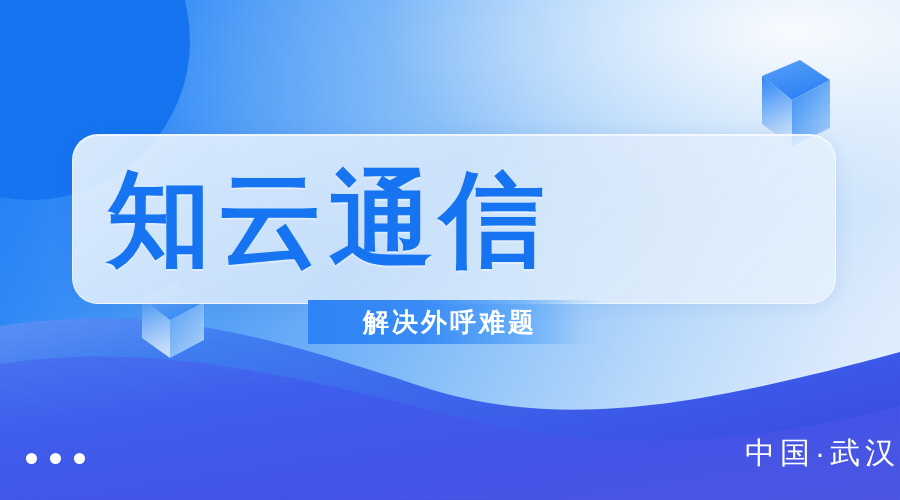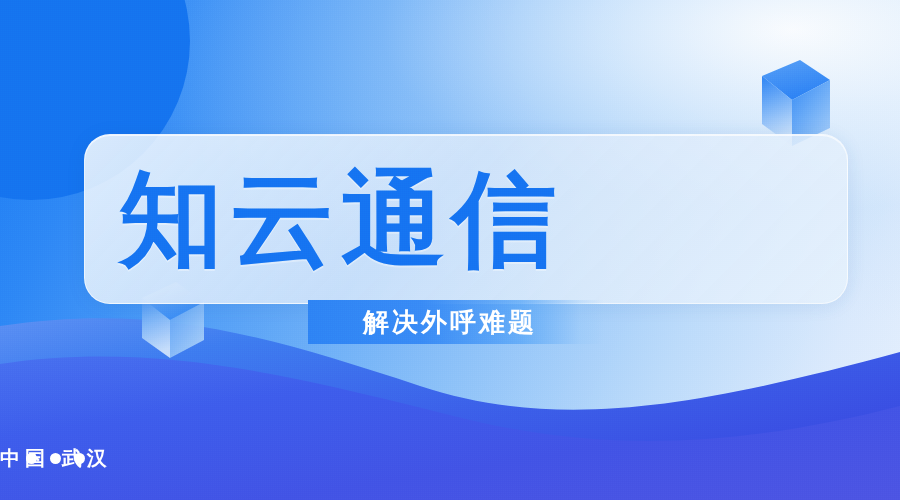--- a/index.html
+++ b/index.html
@@ -67,21 +67,21 @@
     background: #ffffff;
   }
 
   
   #cube-tr { left: 752px; top: 58px;  width: 84px; height: 96px; }
   #cube-bl { left: 136px; top: 278px; width: 74px; height: 84px; opacity: .93; }
 
   
   #title-card {
     position: absolute;
-    left: 84px;
+    left: 72px;
     top: 134px;
     width: 764px;
     height: 170px;
     border-radius: 26px;
     background: linear-gradient(135deg,
         rgba(245,250,255,0.88) 0%,
         rgba(222,235,251,0.80) 45%,
         rgba(231,242,253,0.86) 100%);
     border: 1px solid rgba(255,255,255,0.62);
     box-shadow:
@@ -130,24 +130,24 @@
     white-space: nowrap;
     transform: translateX(-6px);
   }
 
   
   #footer-location {
     position: absolute;
     left: 0;
     right: 0;
     bottom: 32px;
-    text-align: left;
+    text-align: right;
     color: #ffffff;
-    font-size: 20px;
-    font-weight: 700;
+    font-size: 30px;
+    font-weight: 400;
     letter-spacing: 5px;
     line-height: 1;
     white-space: nowrap;
   }
 
   
   #grain {
     position: absolute;
     inset: 0;
     opacity: .055;

